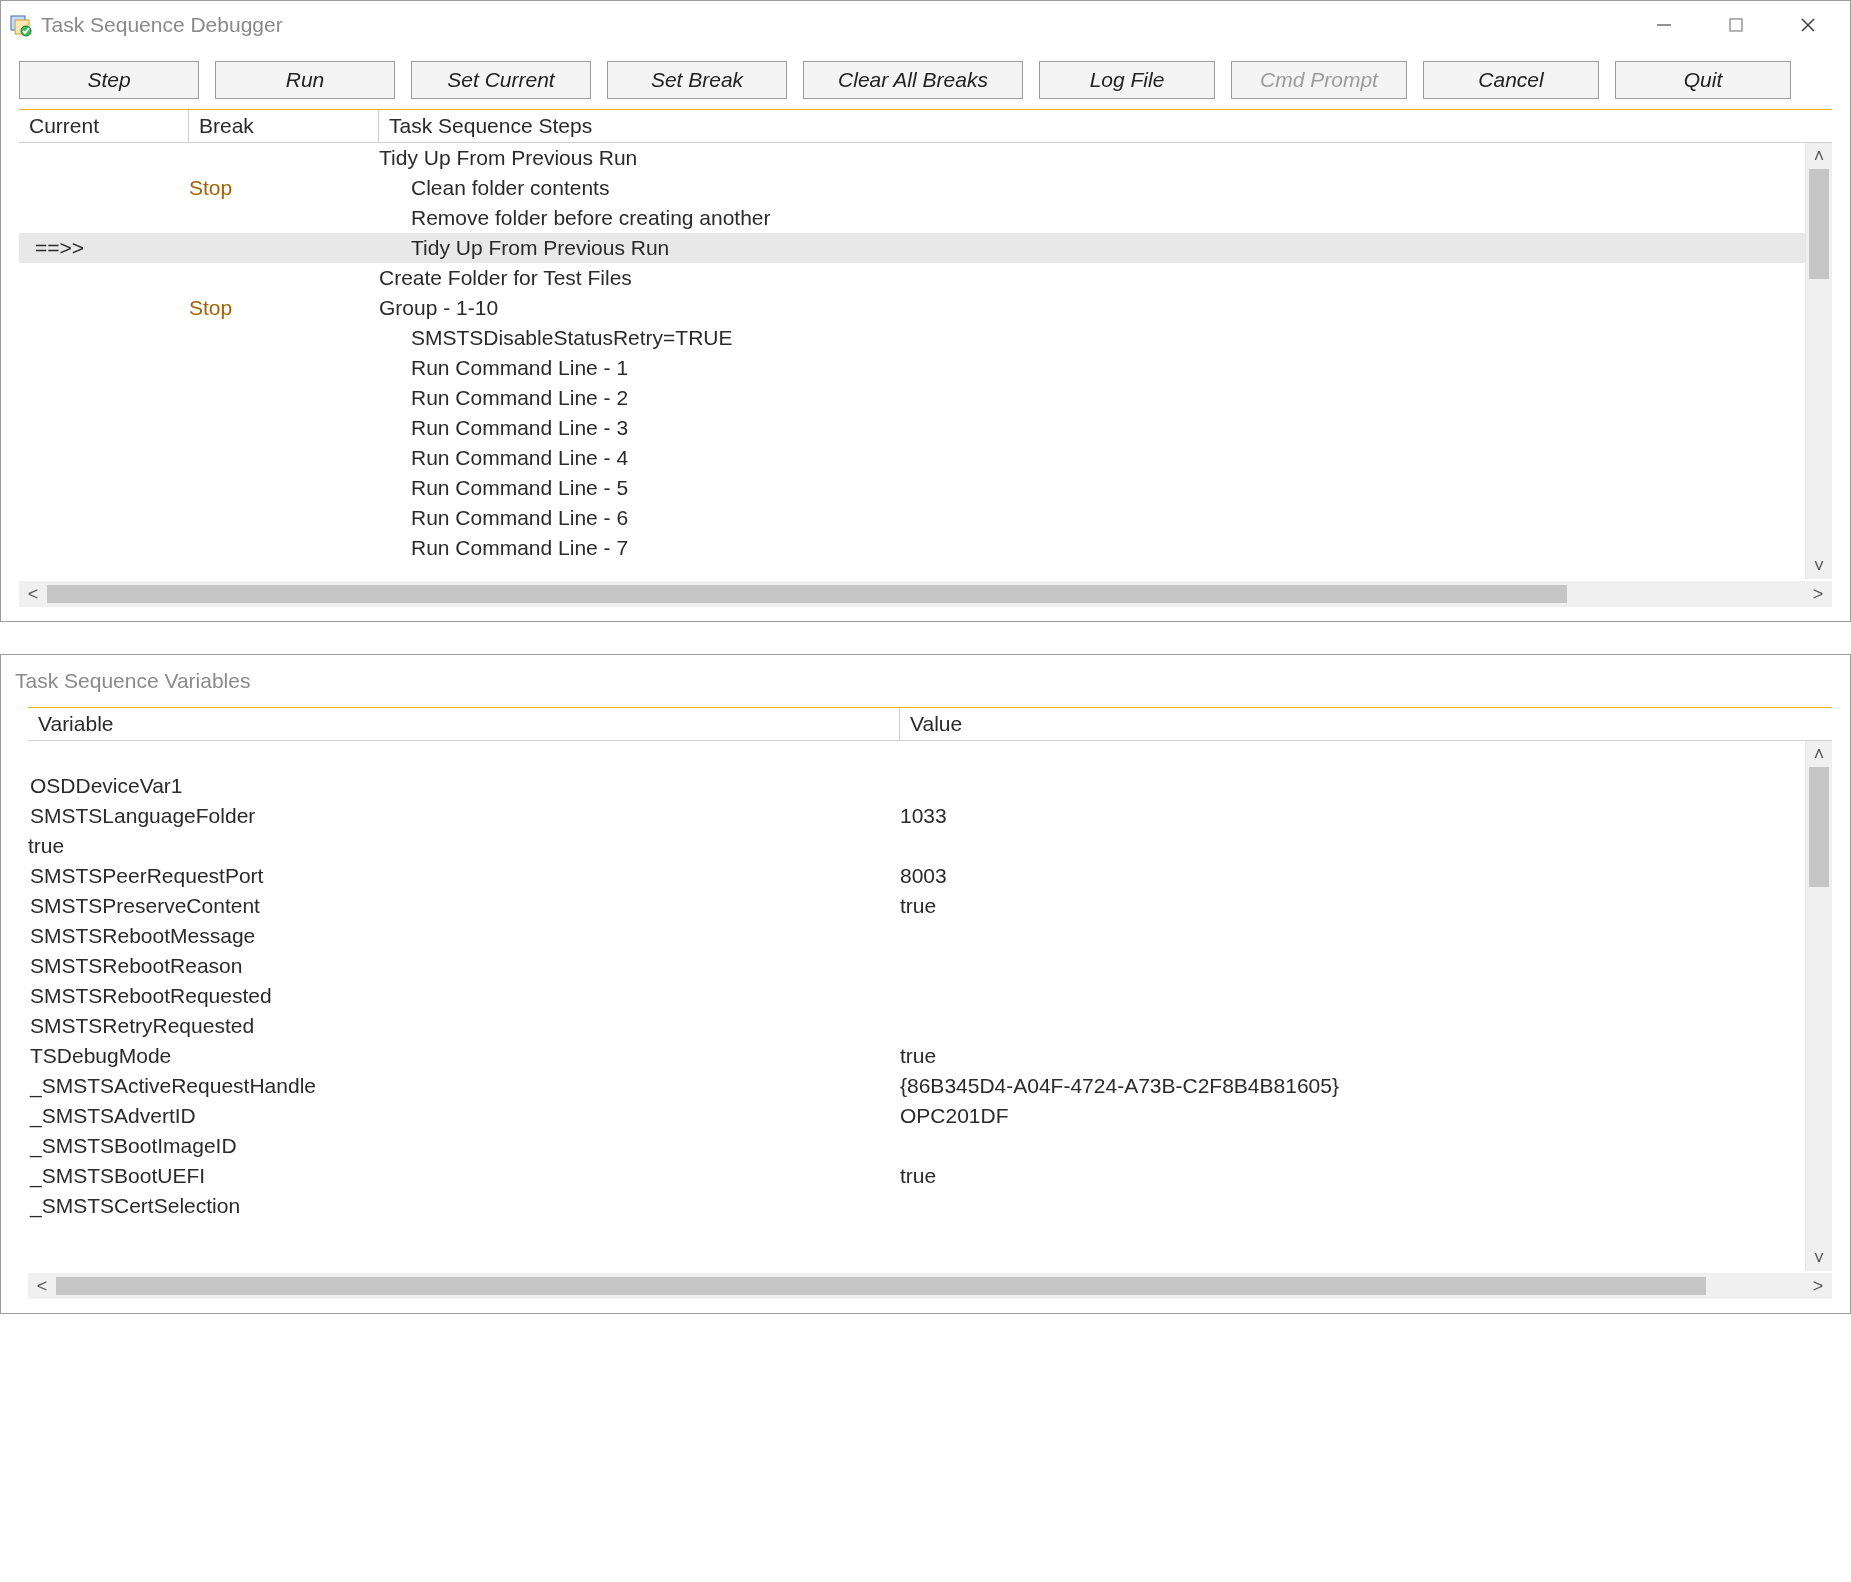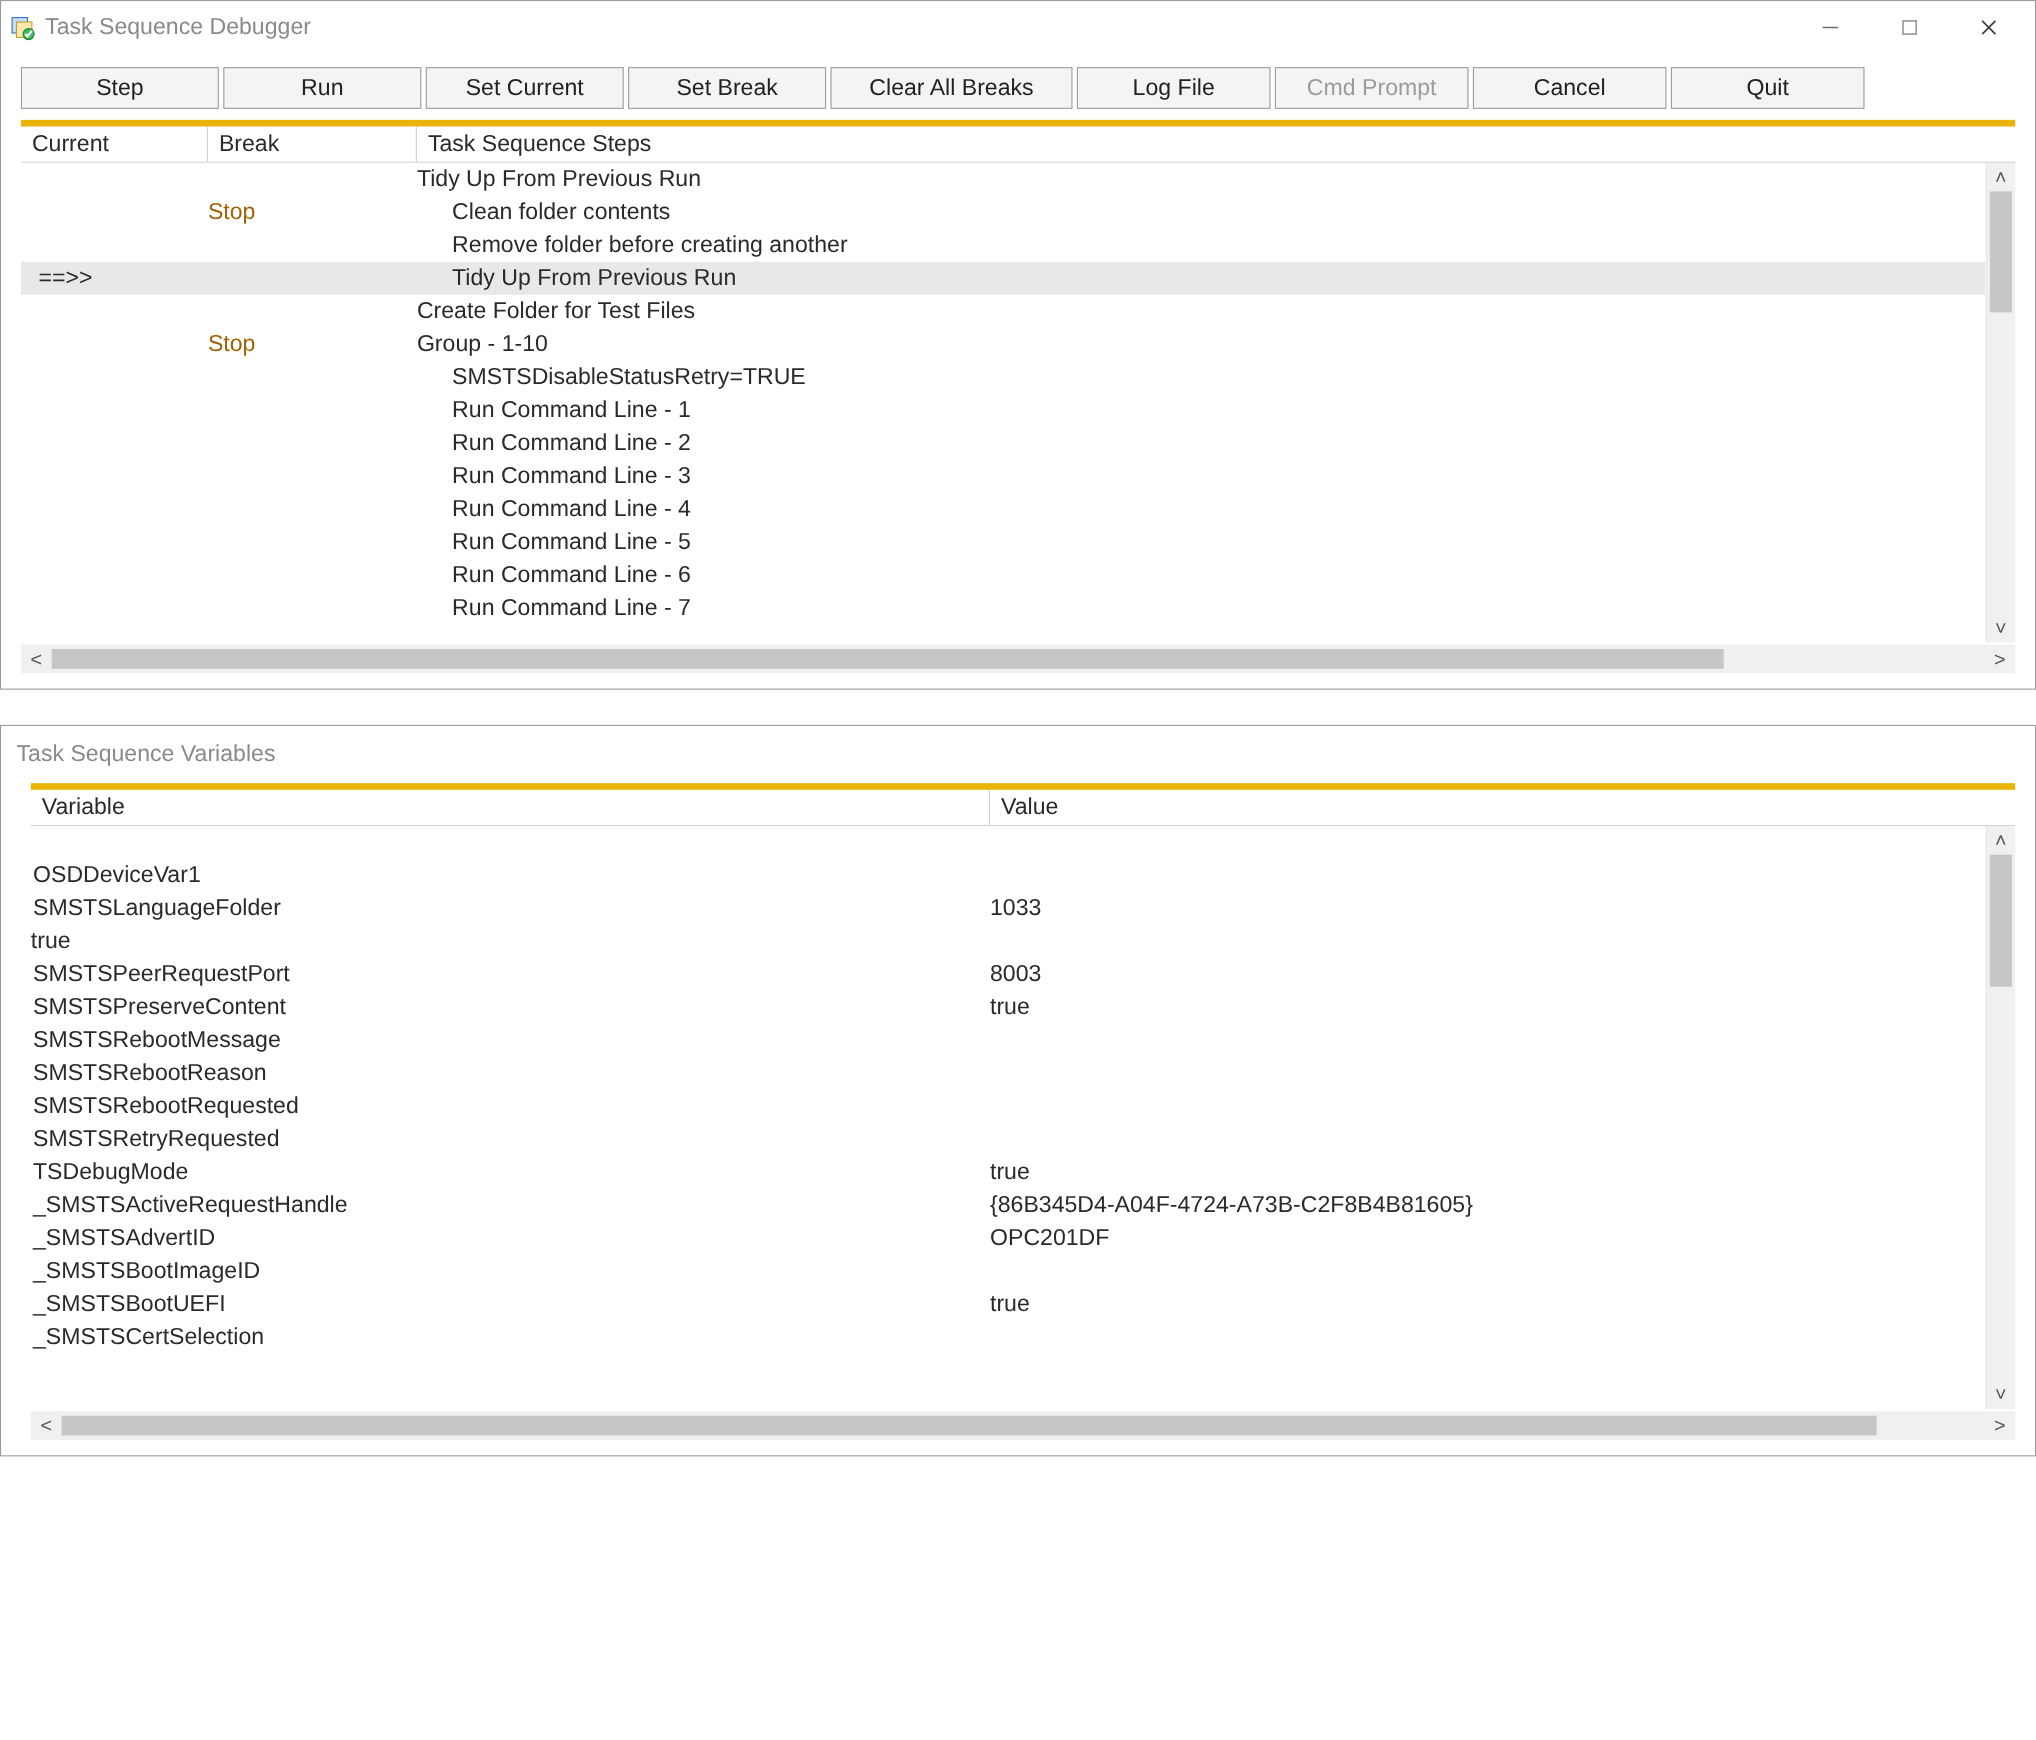--- a/index.html
+++ b/index.html
@@ -43,23 +43,24 @@
     width: 72px; height: 40px;
     display: inline-flex; align-items: center; justify-content: center;
     color: #6d6d6d;
   }
   .win-ctrl svg { display:block; }
   .win-close svg { stroke: #3a3a3a; }
 
   
   .toolbar {
     display: flex;
-    gap: 4px;
+    gap: 16px;
     padding: 14px 18px 10px 18px;
     flex-wrap: nowrap;
+    font-style: italic;
   }
   .btn {
     border: 1px solid #9c9c9c;
     background: #f4f4f4;
     font-size: 21px;
     color: #222;
     text-align: center;
     padding: 4px 0;
     box-sizing: border-box;
     line-height: 28px;
@@ -73,21 +74,21 @@
   .btn.wcmd { width: 176px; }
   .btn.wcancel { width: 176px; }
   .btn.wquit { width: 176px; }
 
   
   .panel {
     padding: 0 18px 14px 18px;
   }
   .list-headers {
     display: flex;
-    border-top: 6px solid #eab308;
+    border-top: 1px solid #eab308;
     border-bottom: 1px solid #d0d0d0;
     background: #ffffff;
     font-size: 21px;
     color: #2a2a2a;
   }
   .list-headers .col {
     padding: 4px 6px 4px 10px;
     border-right: 1px solid #cfcfcf;
     box-sizing: border-box;
   }

